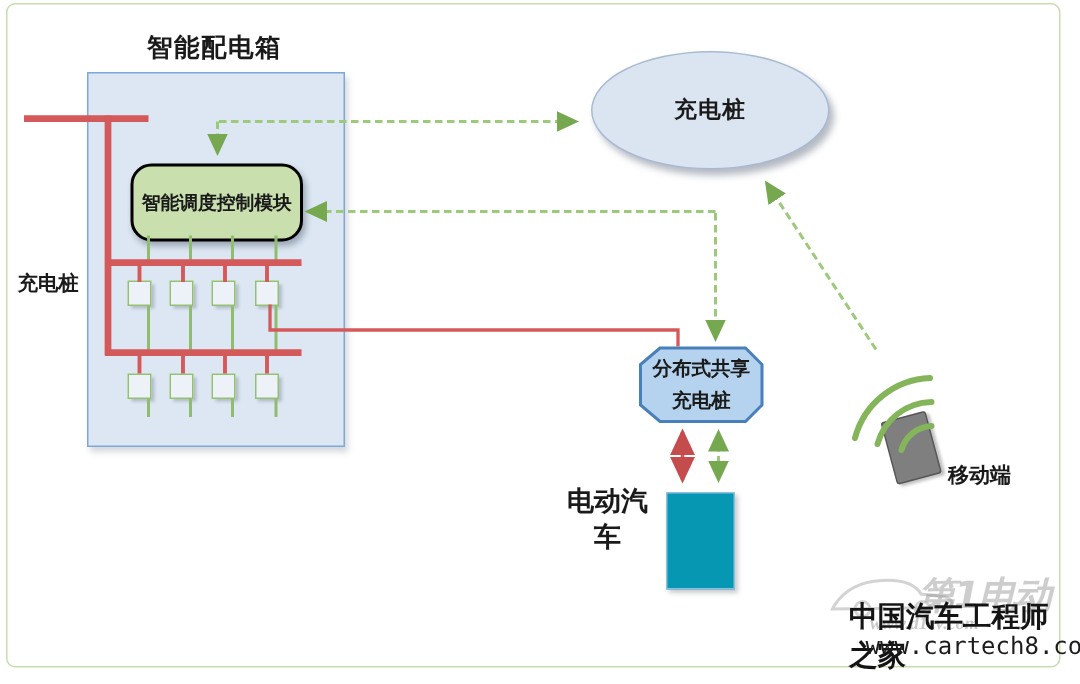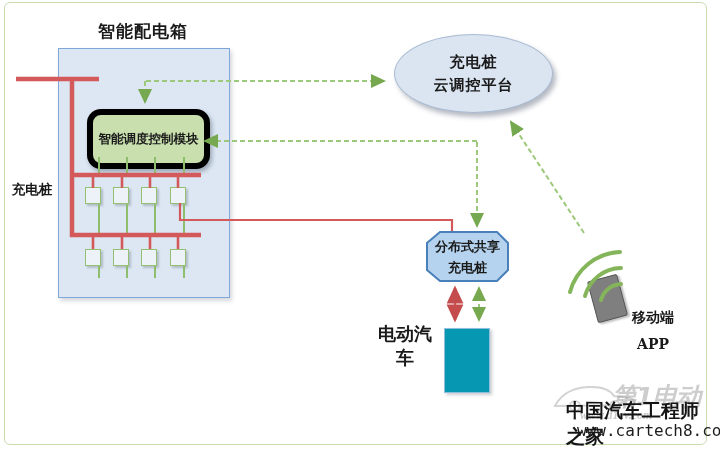--- a/index.html
+++ b/index.html
@@ -8,21 +8,21 @@
     font-family:"DejaVu Serif","Liberation Serif",serif;color:#1a1a1a;
   }
   .abs{position:absolute;}
   .ctr{text-align:center;}
   
   .frame{left:4px;top:2px;width:701px;height:441px;border:1.5px solid #c8dcb0;border-radius:6px;}
   
   .dist-box{left:58px;top:48px;width:170px;height:248px;background:#dce7f3;
     border:1.5px solid #7fa8d9;box-shadow:2px 3px 4px rgba(90,100,120,.25);}
   .dist-title{left:58px;top:20px;width:170px;font-size:17px;font-weight:700;letter-spacing:1px;}
-  .module{left:87px;top:109px;width:111px;height:48px;background:#c9dfae;border:6px solid #000000;
+  .module{left:87px;top:109px;width:111px;height:48px;background:#c9dfae;border:2px solid #000000;
     border-radius:14px;box-shadow:2px 3px 4px rgba(60,70,90,.4);display:flex;align-items:center;justify-content:center;
     font-size:12.5px;font-weight:600;}
   .breaker{width:16px;height:17px;background:#edf2f8;border:1.8px solid #94c171;
     box-shadow:2px 2px 2px rgba(80,90,100,.3);box-sizing:border-box;}
   .left-label{left:0px;top:176px;width:64px;font-size:13.5px;font-weight:600;line-height:27px;}
   
   .cloud{left:394px;top:34px;width:157px;height:77px;background:#dbe5f1;border:1.5px solid #a8bad2;
     border-radius:50%;box-shadow:3px 4px 5px rgba(90,100,120,.45);
     display:flex;flex-direction:column;align-items:center;justify-content:center;
     font-size:15px;font-weight:600;line-height:23px;letter-spacing:1px;}
@@ -60,21 +60,20 @@
   <div class="abs breaker" style="left:141px;top:187px"></div>
   <div class="abs breaker" style="left:170px;top:187px"></div>
 
   <div class="abs breaker" style="left:85px;top:249px"></div>
   <div class="abs breaker" style="left:113px;top:249px"></div>
   <div class="abs breaker" style="left:141px;top:249px"></div>
   <div class="abs breaker" style="left:170px;top:249px"></div>
 
   <div class="abs cloud">
     <span>充电桩</span>
-    <span>云调控平台</span>
   </div>
 
   <div class="abs car"></div>
 
   <div class="abs phone"></div>
 
   <svg width="720" height="456" viewBox="0 0 720 456">
     <defs>
       <marker id="ag" markerWidth="9" markerHeight="9" refX="6.5" refY="3.5" orient="auto-start-reverse">
         <path d="M0,0 L7.5,3.5 L0,7 Z" fill="#76a94f"></path>
@@ -134,21 +133,20 @@
 
   <div class="abs pile-text ctr">
     <div>分布式共享</div>
     <div>充电桩</div>
   </div>
 
   <div class="abs ev-label ctr">电动汽车</div>
 
   <div class="abs mobile-label ctr">
     <div>移动端</div>
-    <div>APP</div>
   </div>
 
   <div class="abs wm-logo-text">第1电动</div>
   <div class="abs wm-d1ev">www.d1ev.com</div>
   <div class="abs wm-name">中国汽车工程师之家</div>
   <div class="abs wm-url">www.cartech8.com</div>
 
 </div>
 
 </body></html>

